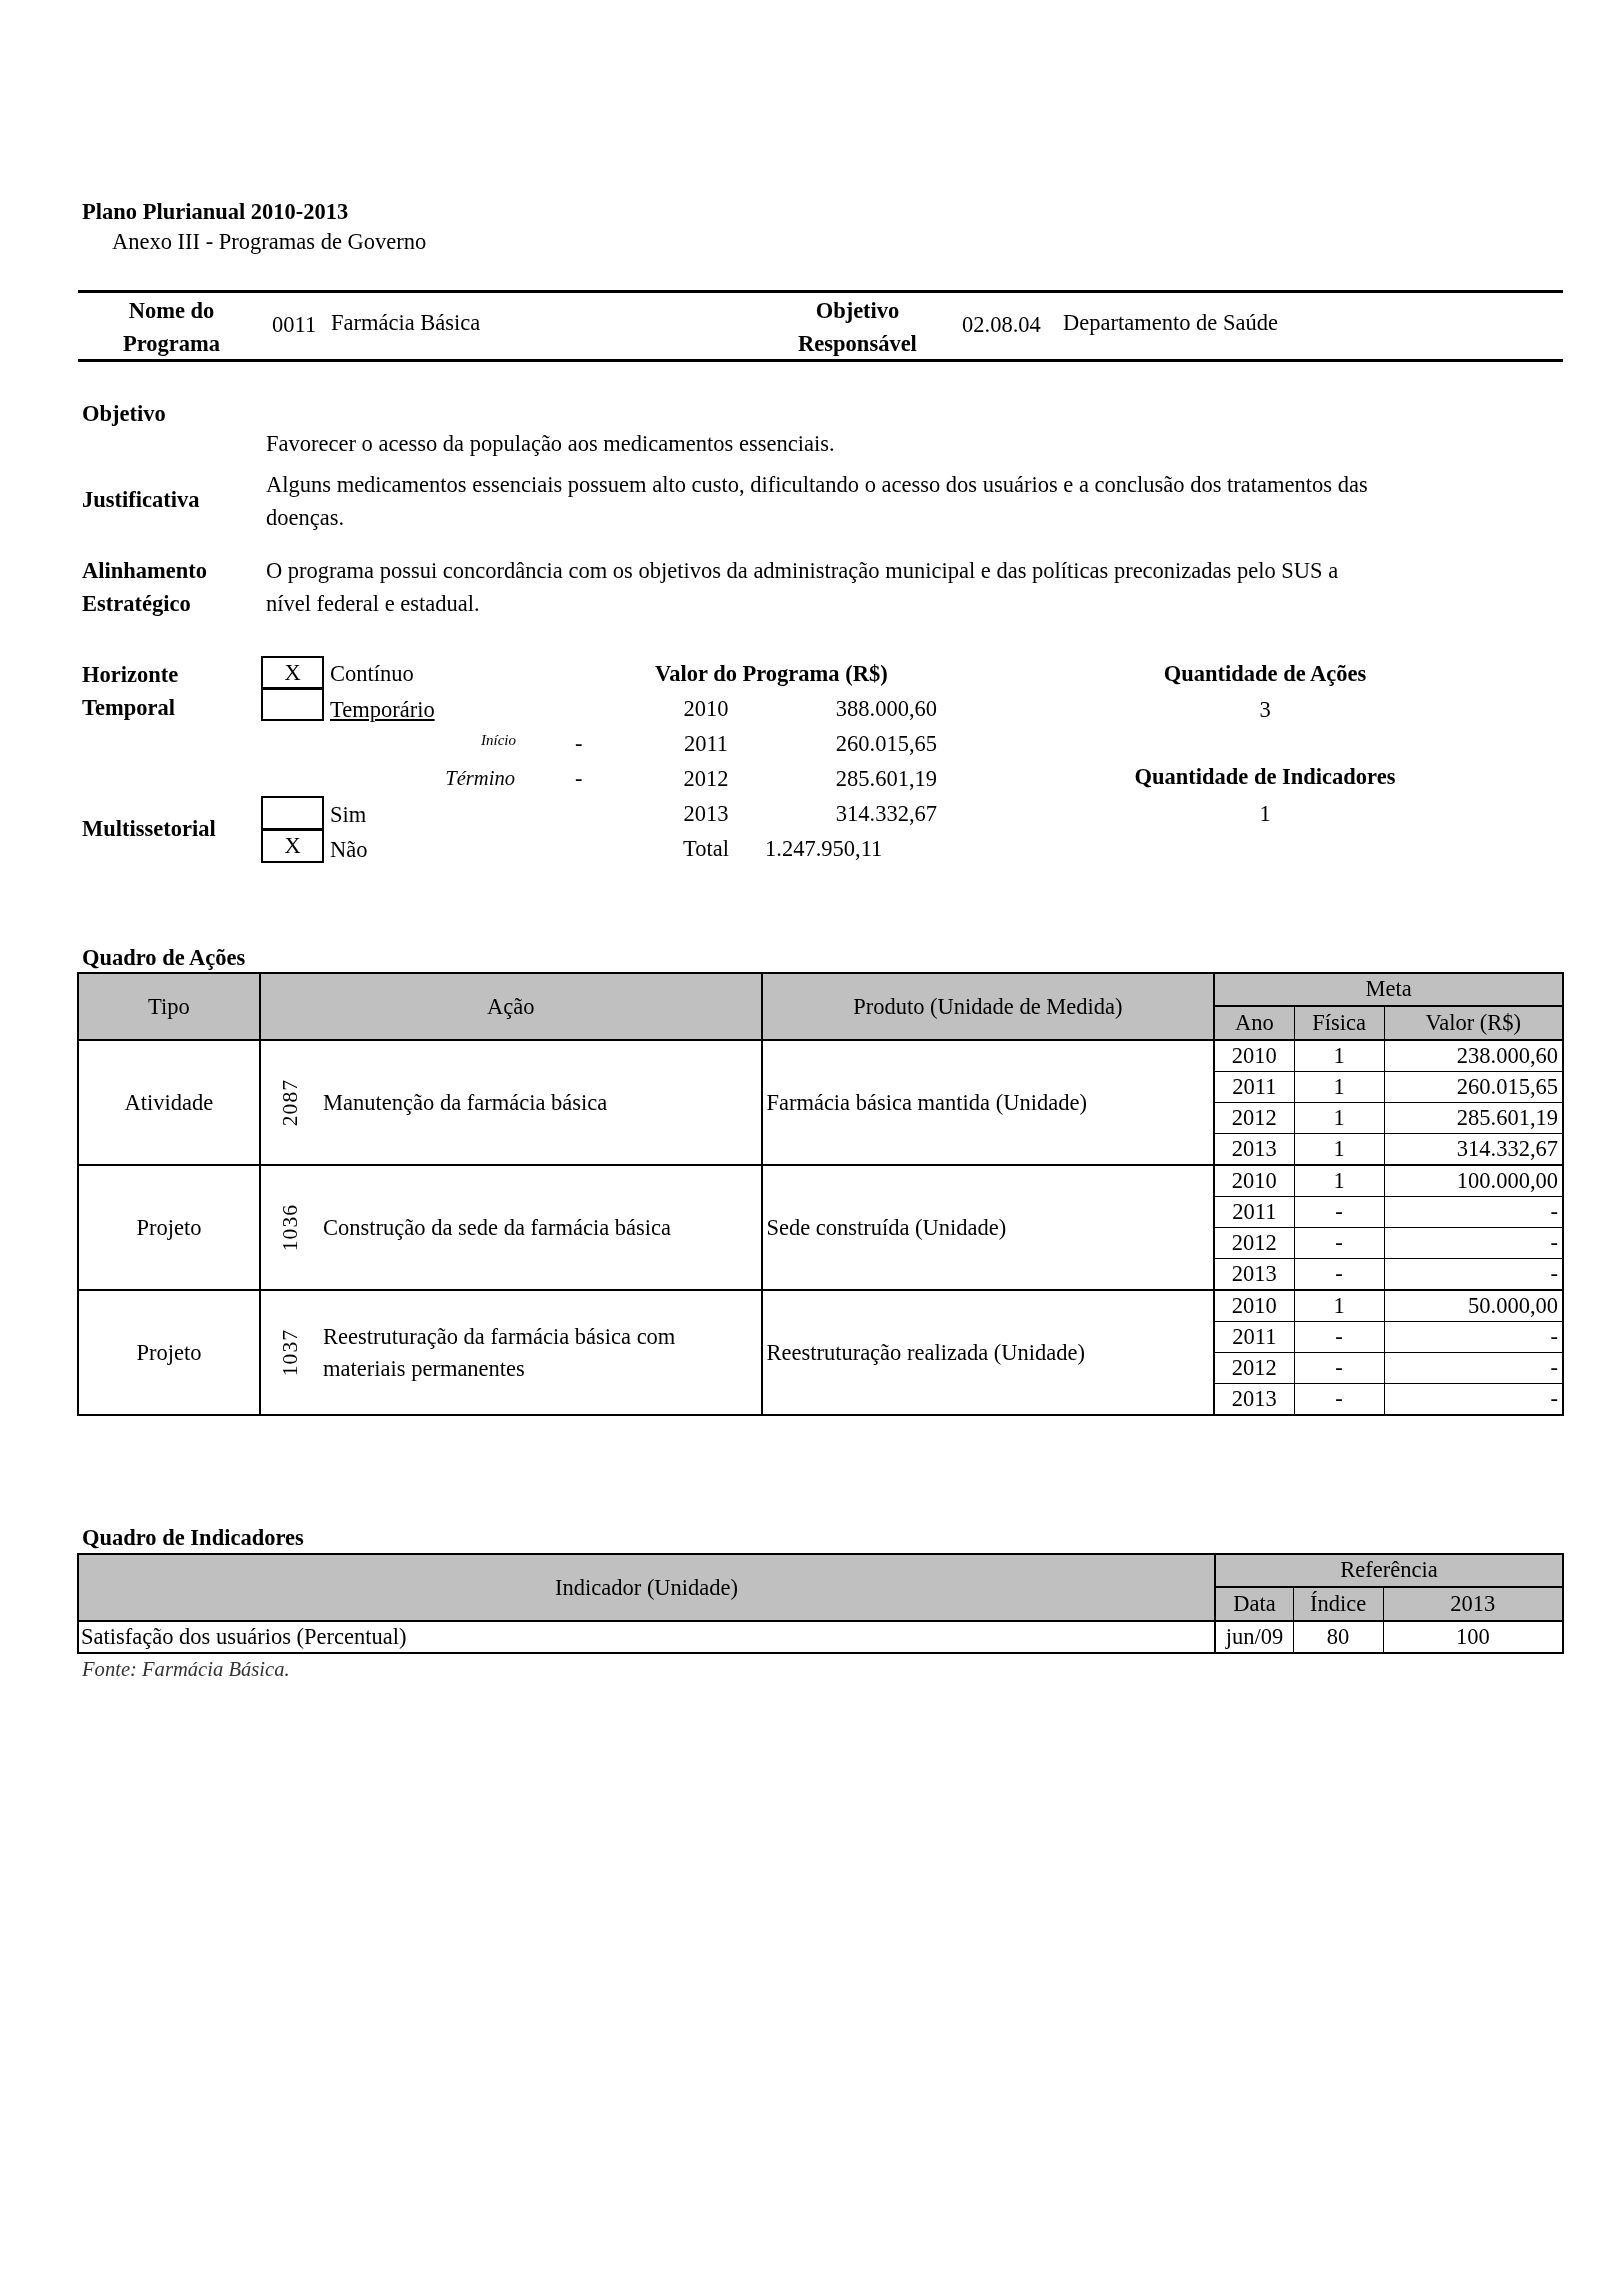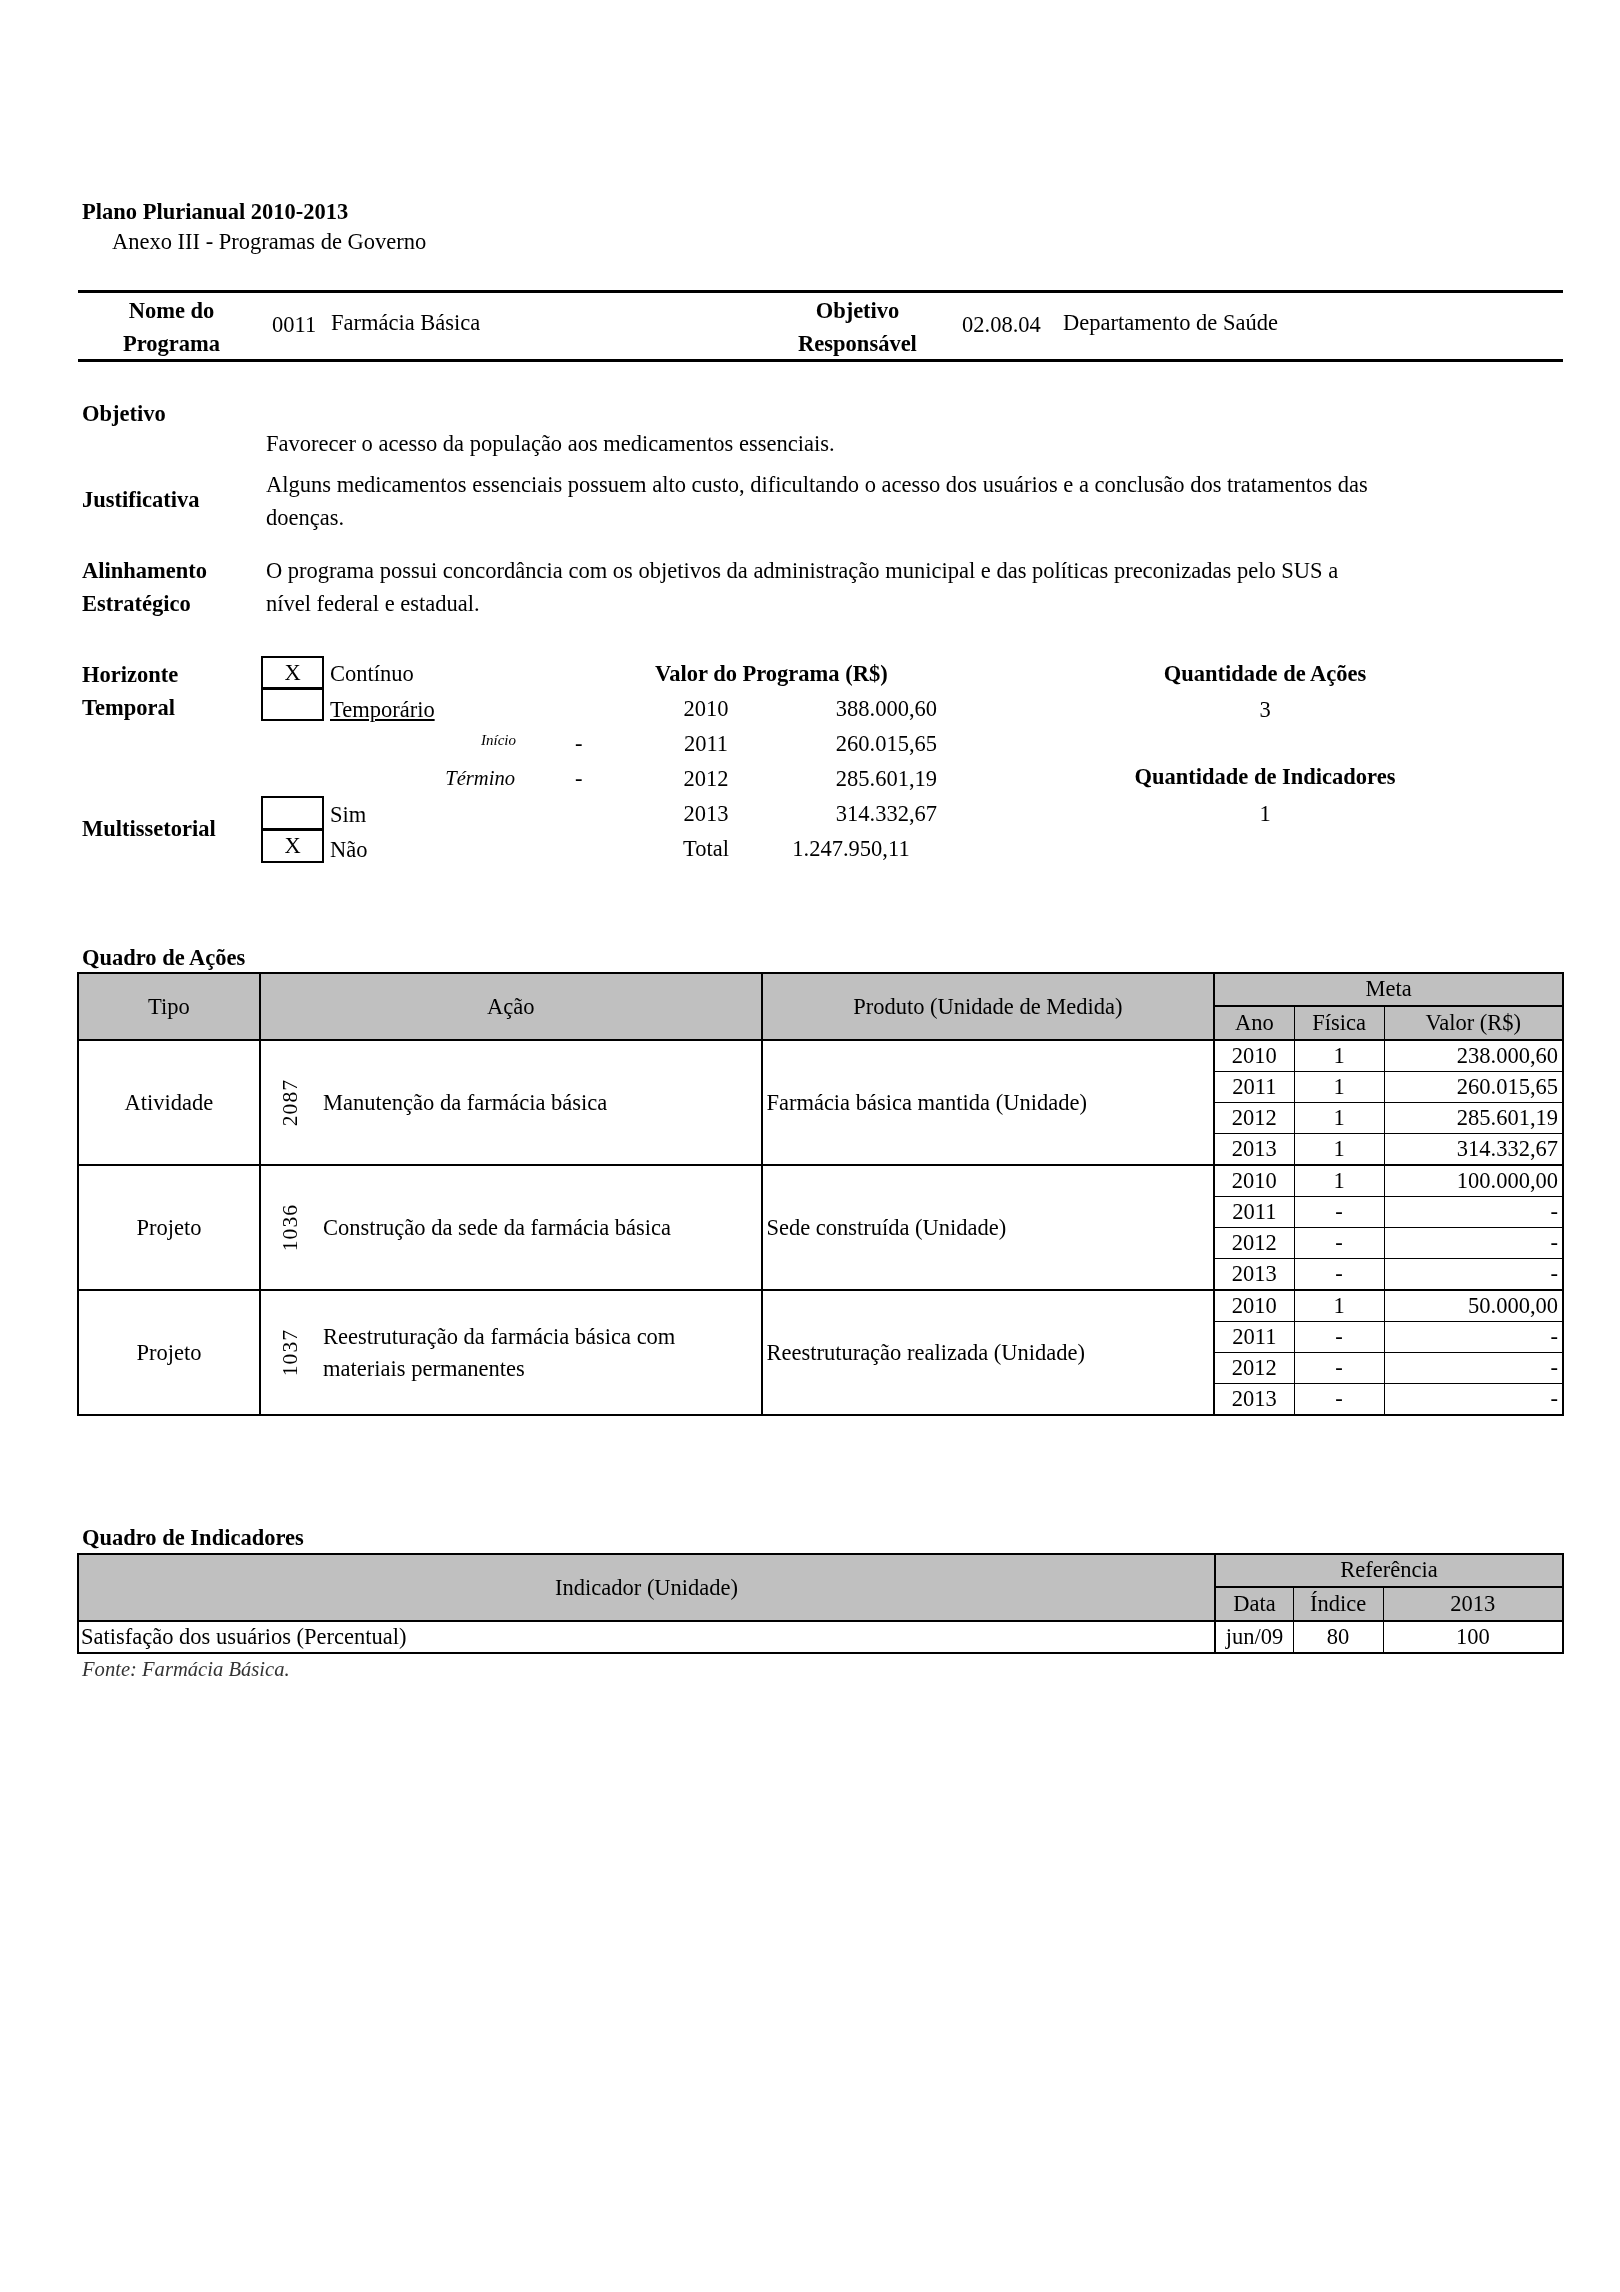--- a/index.html
+++ b/index.html
@@ -117,21 +117,21 @@
   <div style="display:flex; height:35px;">
       <span style="width:118px; text-align:center;">2012</span>
       <span style="flex:1; text-align:right;">285.601,19</span>
     </div>
   <div style="display:flex; height:35px;">
       <span style="width:118px; text-align:center;">2013</span>
       <span style="flex:1; text-align:right;">314.332,67</span>
     </div>
   <div style="display:flex; height:35px;">
       <span style="width:118px; text-align:center;">Total</span>
-      <span style="flex:1; text-align:center;">1.247.950,11</span>
+      <span style="flex:1; text-align:left;">1.247.950,11</span>
     </div>
 </div>
 
 <div class="abs lbl center" style="left:1059px; top:661px; width:412px;">Quantidade de Ações</div>
 <div class="abs center" style="left:1059px; top:697px; width:412px;">3</div>
 <div class="abs lbl center" style="left:1059px; top:764px; width:412px;">Quantidade de Indicadores</div>
 <div class="abs center" style="left:1059px; top:801px; width:412px;">1</div>
 
 <div class="abs lbl" style="left:82px; top:945px;">Quadro de Ações</div>
 <table class="grid" style="left:77px; top:972px; width:1487px;">

